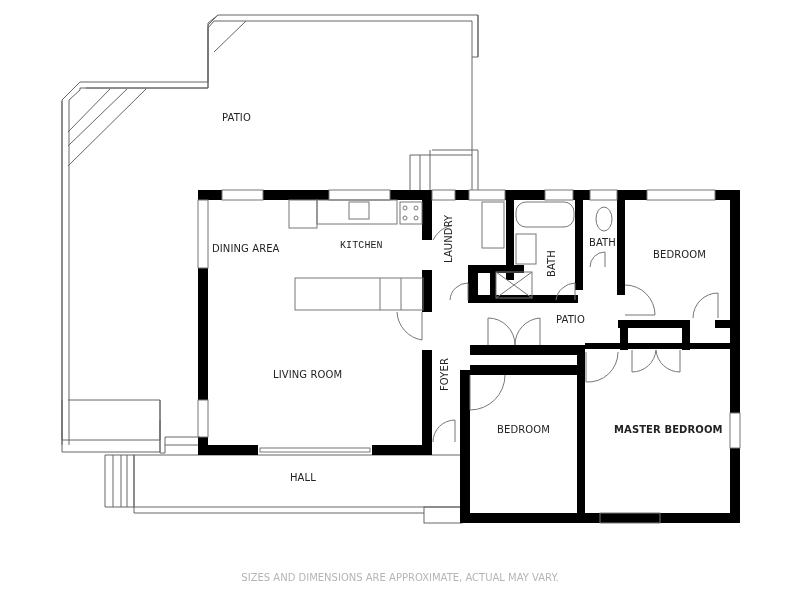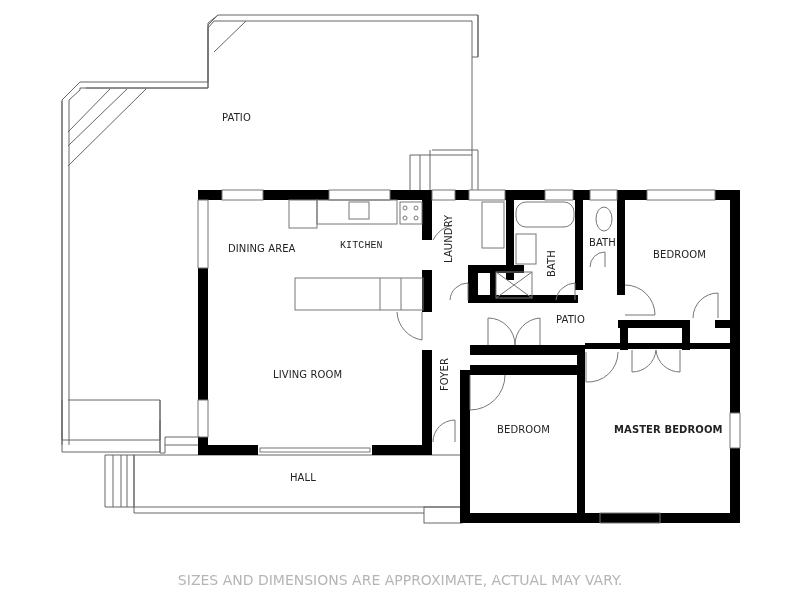--- a/index.html
+++ b/index.html
@@ -1,20 +1,20 @@
 <!DOCTYPE html>
 <html><head>
 <meta charset="utf-8">
 <style>
   html, body { margin:0; padding:0; background:#ffffff; }
   body { width:800px; height:600px; position:relative; overflow:hidden; font-family:"DejaVu Sans", sans-serif; }
   svg.plan { position:absolute; left:0; top:0; width:800px; height:600px; }
   .lbl { position:absolute; font-size:10px; color:#222; letter-spacing:0.1px; white-space:nowrap; font-family:"DejaVu Sans", sans-serif; }
   .vert { transform-origin:left top; transform:rotate(-90deg); }
-  .disclaimer { position:absolute; left:0; width:800px; top:572px; text-align:center; font-size:14px; color:#b5b5b5; font-family:"DejaVu Sans", sans-serif; }
+  .disclaimer { position:absolute; left:0; width:800px; top:572px; text-align:center; font-size:10px; color:#b5b5b5; font-family:"DejaVu Sans", sans-serif; }
 </style>
 </head>
 <body>
 
 <svg class="plan" viewBox="0 0 800 600" xmlns="http://www.w3.org/2000/svg">
 
   <g fill="none" stroke="#666" stroke-width="1">
     <polyline points="69,445 69,100 80,90 80,88 208,88 208,25 218,15 478,15 478,57 472,57"></polyline>
     <polyline points="62,445 62,100 80,82 80,82"></polyline>
     <path d="M62,101 L62,440 L160,440 L160,400 L68,400"></path>
@@ -135,21 +135,21 @@
     <path d="M470,375 L470,410 A35,35 0 0 0 505,375"></path>
     <path d="M488,318 L488,345 M488,318 A27,27 0 0 1 515,345"></path>
     <path d="M540,318 L540,345 M540,318 A27,27 0 0 0 515,345"></path>
     <path d="M586,352 L586,382 A30,30 0 0 0 618,352"></path>
     <path d="M632,350 L632,372 A24,24 0 0 0 656,350"></path>
     <path d="M680,350 L680,372 A24,24 0 0 1 656,350"></path>
   </g>
 </svg>
 
 <div class="lbl" style="left:222px;top:112px;">PATIO</div>
-<div class="lbl" style="left:228px;top:243px;">DINING AREA</div>
+<div class="lbl" style="left:212px;top:243px;">DINING AREA</div>
 <div class="lbl" style="left:340px;top:240px;font-family:Liberation Mono, monospace;">KITCHEN</div>
 <div class="lbl vert" style="left:443px;top:263px;">LAUNDRY</div>
 <div class="lbl vert" style="left:546px;top:277px;">BATH</div>
 <div class="lbl" style="left:589px;top:237px;">BATH</div>
 <div class="lbl" style="left:653px;top:249px;">BEDROOM</div>
 <div class="lbl" style="left:556px;top:314px;">PATIO</div>
 <div class="lbl" style="left:273px;top:369px;">LIVING ROOM</div>
 <div class="lbl vert" style="left:439px;top:391px;">FOYER</div>
 <div class="lbl" style="left:497px;top:424px;">BEDROOM</div>
 <div class="lbl" style="left:614px;top:424px;font-weight:bold;">MASTER BEDROOM</div>

